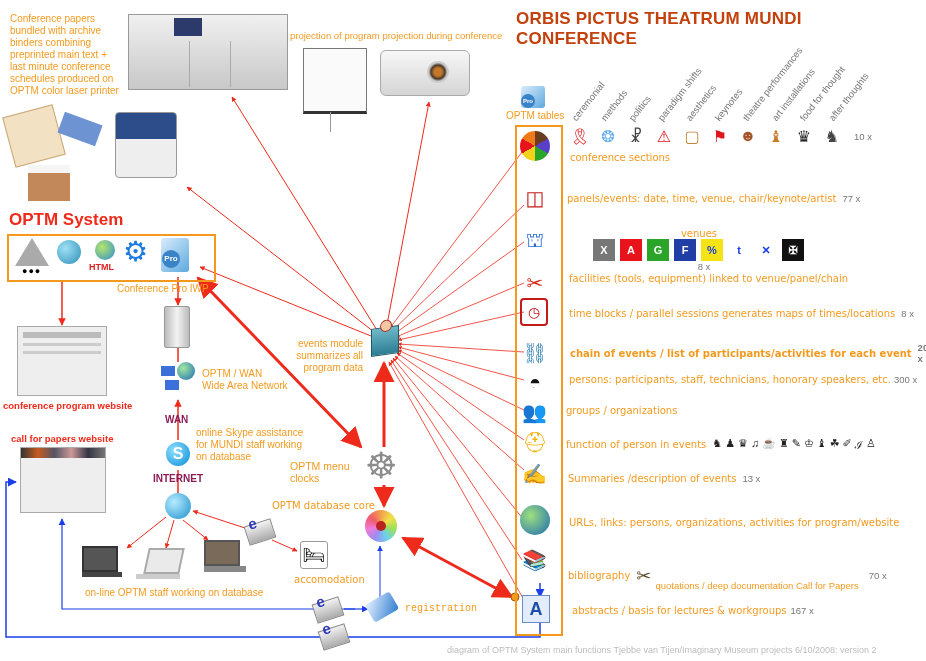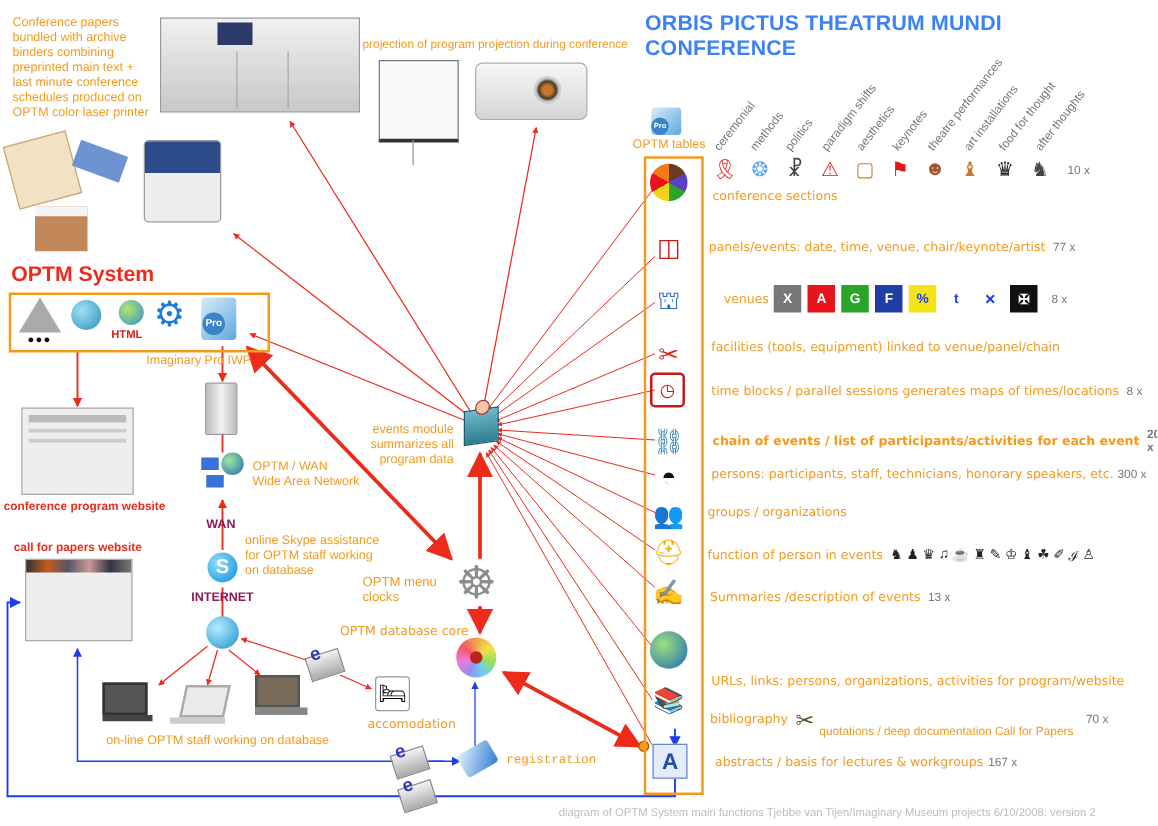--- a/index.html
+++ b/index.html
@@ -2,21 +2,21 @@
 <html><head>
 <meta charset="utf-8">
 <style>
   html, body { margin:0; padding:0; }
   body { width:926px; height:661px; background:#ffffff; position:relative; overflow:hidden;
          font-family:"Liberation Sans", sans-serif; }
   .abs { position:absolute; }
   .otxt { color:#f39a1e; font-family:"DejaVu Sans", sans-serif; font-size:10px; white-space:nowrap; }
   .cnt { color:#777; font-size:9.5px; font-family:"Liberation Sans", sans-serif; margin-left:6px; }
   .lbl { font-size:10px; color:#f39a1e; line-height:12px; }
-  #title { left:516px; top:9px; font-size:17px; font-weight:bold; color:#3b82f6; letter-spacing:0.2px; }
+  #title { left:516px; top:9px; font-size:17px; font-weight:bold; color:#c2410c; letter-spacing:0.2px; }
   #footer { left:447px; top:645px; font-size:9px; color:#bdbdbd; }
   #optm-sys-title { left:9px; top:210px; font-size:17px; font-weight:bold; color:#ee2a1b; }
   #optm-sys-box { left:7px; top:234px; width:205px; height:44px; border:2px solid #f39a1e; }
   #tables-col { left:515px; top:125px; width:44px; height:507px; border:2px solid #f39a1e; }
   .ticon { position:absolute; width:30px; height:30px; display:flex; align-items:center; justify-content:center; font-size:20px; }
   .row { position:absolute; display:flex; align-items:center; }
   .rot { position:absolute; transform:rotate(-52deg); transform-origin:left bottom; font-size:9.5px; color:#777; white-space:nowrap; }
   .sec-ic { width:24px; height:24px; display:inline-flex; align-items:center; justify-content:center; font-size:16px; margin-right:4px; }
   .venue-ic { width:22px; height:22px; display:inline-flex; align-items:center; justify-content:center; font-size:11px; font-weight:bold; color:#fff; margin-right:5px; }
   .device { position:absolute; background:linear-gradient(#f0f0f0,#c8c8c8); border:1px solid #999; }
@@ -120,21 +120,21 @@
   <div class="abs" style="left:6px;top:2px;width:0;height:0;border-left:17px solid transparent;border-right:17px solid transparent;border-bottom:28px solid #aaa;"></div>
   <div class="abs" style="left:13px;top:30px;font-size:9px;letter-spacing:1px;">●●●</div>
   <div class="abs" style="left:48px;top:4px;width:24px;height:24px;border-radius:50%;background:radial-gradient(circle at 35% 35%,#9fe0f5,#2e8fb8);"></div>
   <div class="abs" style="left:86px;top:4px;width:20px;height:20px;border-radius:50%;background:radial-gradient(circle at 35% 35%,#b5e56b,#2c8fd0);"></div>
   <div class="abs" style="left:80px;top:26px;font-size:9px;font-weight:bold;color:#d22;">HTML</div>
   <div class="abs" style="left:114px;top:1px;font-size:28px;line-height:30px;color:#1c7be0;">⚙</div>
   <div class="abs" style="left:152px;top:2px;width:28px;height:34px;background:linear-gradient(135deg,#d9ecfb,#5da9df);border-radius:3px;">
     <div style="position:absolute;left:1px;top:12px;width:18px;height:18px;border-radius:50%;background:#3a83c6;color:#fff;font-size:8px;font-weight:bold;text-align:center;line-height:18px;">Pro</div>
   </div>
 </div>
-<div class="abs otxt" style="left:117px;top:283px;font-family:'Liberation Sans',sans-serif;">Imaginary Pro IWP</div>
+<div class="abs otxt" style="left:117px;top:283px;font-family:'Liberation Sans',sans-serif;">Conference Pro IWP</div>
 
 <div class="web-thumb" style="left:17px;top:326px;width:88px;height:68px;">
   <div style="margin:5px;height:6px;background:#bbb;"></div>
   <div style="margin:5px;height:3px;background:#ccc;"></div>
   <div style="margin:5px;height:3px;background:#ccc;"></div>
 </div>
 <div class="abs" style="left:3px;top:400px;font-size:9.5px;font-weight:bold;color:#ee2a1b;">conference program website</div>
 
 <div class="abs" style="left:11px;top:433px;font-size:9.5px;font-weight:bold;color:#ee2a1b;">call for papers website</div>
 <div class="web-thumb" style="left:20px;top:447px;width:84px;height:64px;">
@@ -148,21 +148,21 @@
   <div style="position:absolute;left:4px;top:18px;width:14px;height:10px;background:#3b6fd9;"></div>
 </div>
 <div class="abs lbl" style="left:202px;top:368px;">
   <div>OPTM / WAN</div>
   <div>Wide Area Network</div>
 </div>
 <div class="abs tag-purple" style="left:165px;top:414px;">WAN</div>
 <div class="abs" style="left:166px;top:442px;width:24px;height:24px;border-radius:50%;background:radial-gradient(circle at 35% 35%,#8ee1ff,#0a8bd6);color:#fff;font-weight:bold;font-size:16px;text-align:center;line-height:24px;">S</div>
 <div class="abs lbl" style="left:196px;top:427px;">
   <div>online Skype assistance</div>
-  <div>for OPTM staff working</div>
+  <div>for MUNDI staff working</div>
   <div>on database</div>
 </div>
 <div class="abs tag-purple" style="left:153px;top:473px;">INTERNET</div>
 <div class="abs" style="left:165px;top:493px;width:26px;height:26px;border-radius:50%;background:radial-gradient(circle at 35% 35%,#b6ecff,#1c8fcc);"></div>
 
 <div class="abs" style="left:82px;top:546px;width:40px;height:32px;">
   <div style="width:32px;height:22px;background:#555;border:2px solid #333;"></div>
     <div style="width:40px;height:5px;background:#444;"></div>
 </div>
 <div class="abs" style="left:136px;top:548px;width:46px;height:32px;">
@@ -252,21 +252,21 @@
   <span class="sec-ic" style="color:#222;">♛</span>
   <span class="sec-ic" style="color:#444;">♞</span>
   <span class="cnt">10 x</span>
 </div>
 <div class="abs otxt" style="left:570px;top:152px;">conference sections</div>
 
 <div class="row" style="left:567px;top:193px;">
   <span class="otxt">panels/events: date, time, venue, chair/keynote/artist</span>
   <span class="cnt">77 x</span>
 </div>
-<div class="row" style="left:579px;top:228px;">
+<div class="row" style="left:593px;top:228px;flex-direction:column;">
   <span class="otxt" style="margin-right:4px;">venues</span>
   <span id="venue-badges" style="display:inline-flex;">
       <span class="venue-ic" style="background: rgb(119, 119, 119);">X</span>
       <span class="venue-ic" style="background: rgb(232, 20, 28);">A</span>
       <span class="venue-ic" style="background: rgb(42, 165, 42);">G</span>
       <span class="venue-ic" style="background: rgb(31, 63, 166);">F</span>
       <span class="venue-ic" style="background: rgb(245, 228, 21); color: rgb(26, 62, 232);">%</span>
       <span class="venue-ic" style="background: rgb(255, 255, 255); color: rgb(26, 62, 232);">t</span>
       <span class="venue-ic" style="background: rgb(255, 255, 255); color: rgb(26, 62, 232);">✕</span>
       <span class="venue-ic" style="background: rgb(17, 17, 17);">✠</span>
@@ -308,21 +308,21 @@
       <span class="func-ic">☘</span>
       <span class="func-ic">✐</span>
       <span class="func-ic">ℐ</span>
       <span class="func-ic">♙</span>
     </span>
 </div>
 <div class="row" style="left:568px;top:473px;align-items:flex-end;">
   <span class="otxt">Summaries /description of events</span>
   <span class="cnt">13 x</span>
 </div>
-<div class="row" style="left:569px;top:540px;text-align:center;">
+<div class="row" style="left:569px;top:517px;text-align:center;">
   <span class="otxt">URLs, links: persons, organizations, activities for program/website</span>
 </div>
 <div class="row" style="left:568px;top:560px;">
   <span class="otxt">bibliography</span>
   <span style="font-size:18px;margin:0 4px 0 6px;color:#5a4a2a;">✂</span>
   <span class="otxt" style="font-family:'Liberation Sans',sans-serif;font-size:9.5px;margin-top:20px;">quotations / deep documentation Call for Papers</span>
   <span class="cnt" style="margin-left:10px;">70 x</span>
 </div>
 <div class="row" style="left:572px;top:605px;">
   <span class="otxt">abstracts / basis for lectures &amp; workgroups</span>

